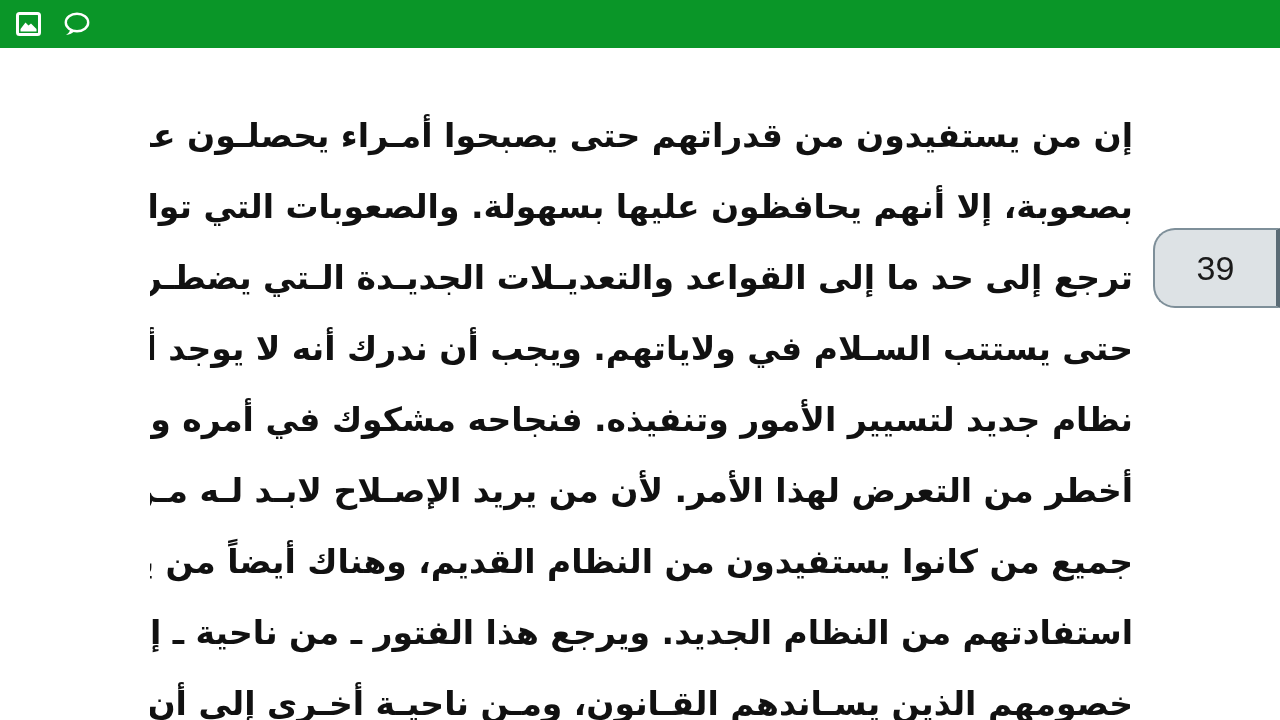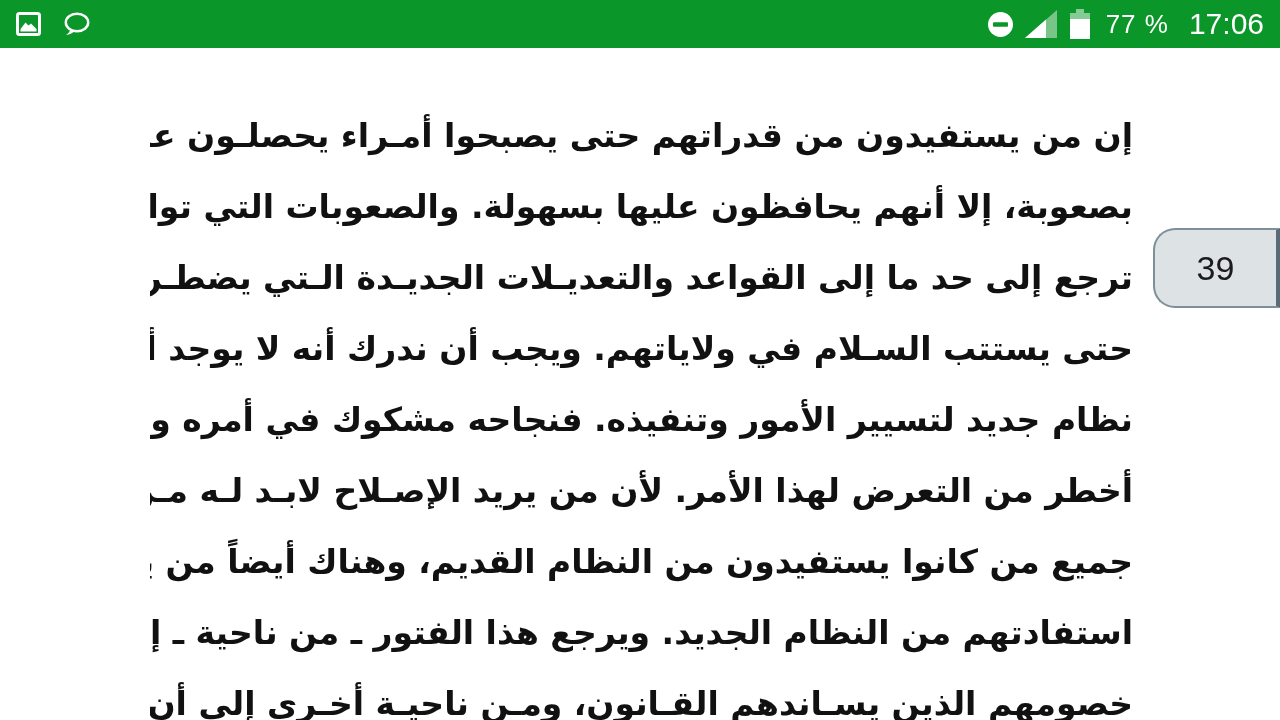--- a/index.html
+++ b/index.html
@@ -54,37 +54,20 @@
     <svg class="sb-icon" width="25" height="24" viewBox="0 0 25 24">
       <rect x="1.5" y="1.5" width="22" height="21" rx="2" fill="none" stroke="#fff" stroke-width="3"></rect>
       <path d="M4.5 17 L9.5 10.5 L12.5 13.5 L15 11.5 L20.5 17 L20.5 19.5 L4.5 19.5 Z" fill="#fff"></path>
     </svg>
     <svg class="sb-icon" width="27" height="25" viewBox="0 0 27 25">
       <ellipse cx="14" cy="10.5" rx="11.2" ry="8.8" fill="none" stroke="#fff" stroke-width="2.4"></ellipse>
       <path d="M7.5 16.5 Q6.5 21 3 23 Q8.5 22.5 11.5 19 Z" fill="#fff"></path>
     </svg>
   </div>
 
-  <div class="sb-right">
-    <svg class="sb-icon" width="27" height="27" viewBox="0 0 27 27">
-      <circle cx="13.5" cy="13.5" r="12.5" fill="#fff"></circle>
-      <rect x="6" y="11.3" width="15" height="4.4" rx="1" fill="#0A9628"></rect>
-    </svg>
-    <svg class="sb-icon" width="34" height="30" viewBox="0 0 34 30">
-      <polygon points="1,29 33,29 33,1" fill="rgba(255,255,255,0.45)"></polygon>
-      <polygon points="1,29 22,29 22,10.5" fill="#ffffff"></polygon>
-    </svg>
-    <svg class="sb-icon" width="24" height="31" viewBox="0 0 24 31">
-      <rect x="8" y="0" width="8" height="4" fill="rgba(255,255,255,0.5)"></rect>
-      <rect x="2" y="4" width="20" height="6" fill="rgba(255,255,255,0.5)"></rect>
-      <rect x="2" y="10" width="20" height="20" fill="#ffffff"></rect>
-    </svg>
-    <span class="sb-percent">77 %</span>
-    <span class="sb-time">17:06</span>
-  </div>
 </div>
 
 <div class="page-text">
   <div class="text-line">إن من يستفيدون من قدراتهم حتى يصبحوا أمـراء يحصلـون علـى الإمـارة</div>
   <div class="text-line">بصعوبة، إلا أنهم يحافظون عليها بسهولة.  والصعوبات التي تواجههم في ذلك</div>
   <div class="text-line">ترجع إلى حد ما إلى القواعد والتعديـلات الجديـدة الـتي يضطـرون إلى إدخالهـا</div>
   <div class="text-line">حتى يستتب السـلام في ولاياتهم. ويجب أن ندرك أنه لا يوجد أصعب من بـدء</div>
   <div class="text-line">نظام جديد لتسيير الأمور وتنفيذه.  فنجاحه مشكوك في أمره وليس هناك ما هو</div>
   <div class="text-line">أخطر من التعرض لهذا الأمر.  لأن من يريد الإصـلاح لابـد لـه مـن أعـداء وهـم</div>
   <div class="text-line">جميع من كانوا يستفيدون من النظام القديم، وهناك أيضاً من يؤيده بفتـور رغـم</div>

